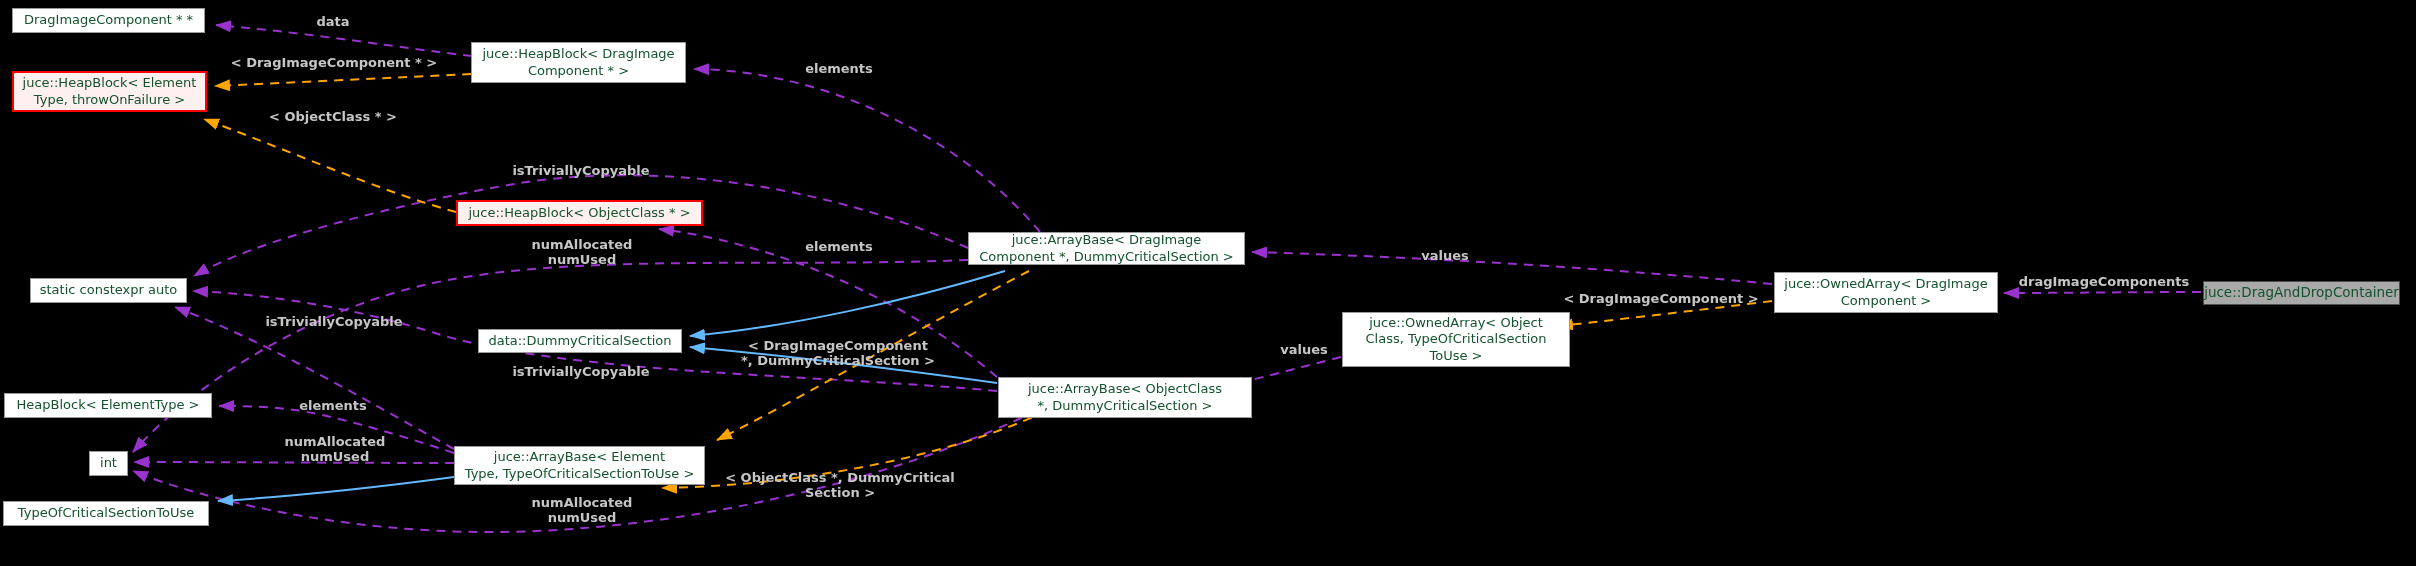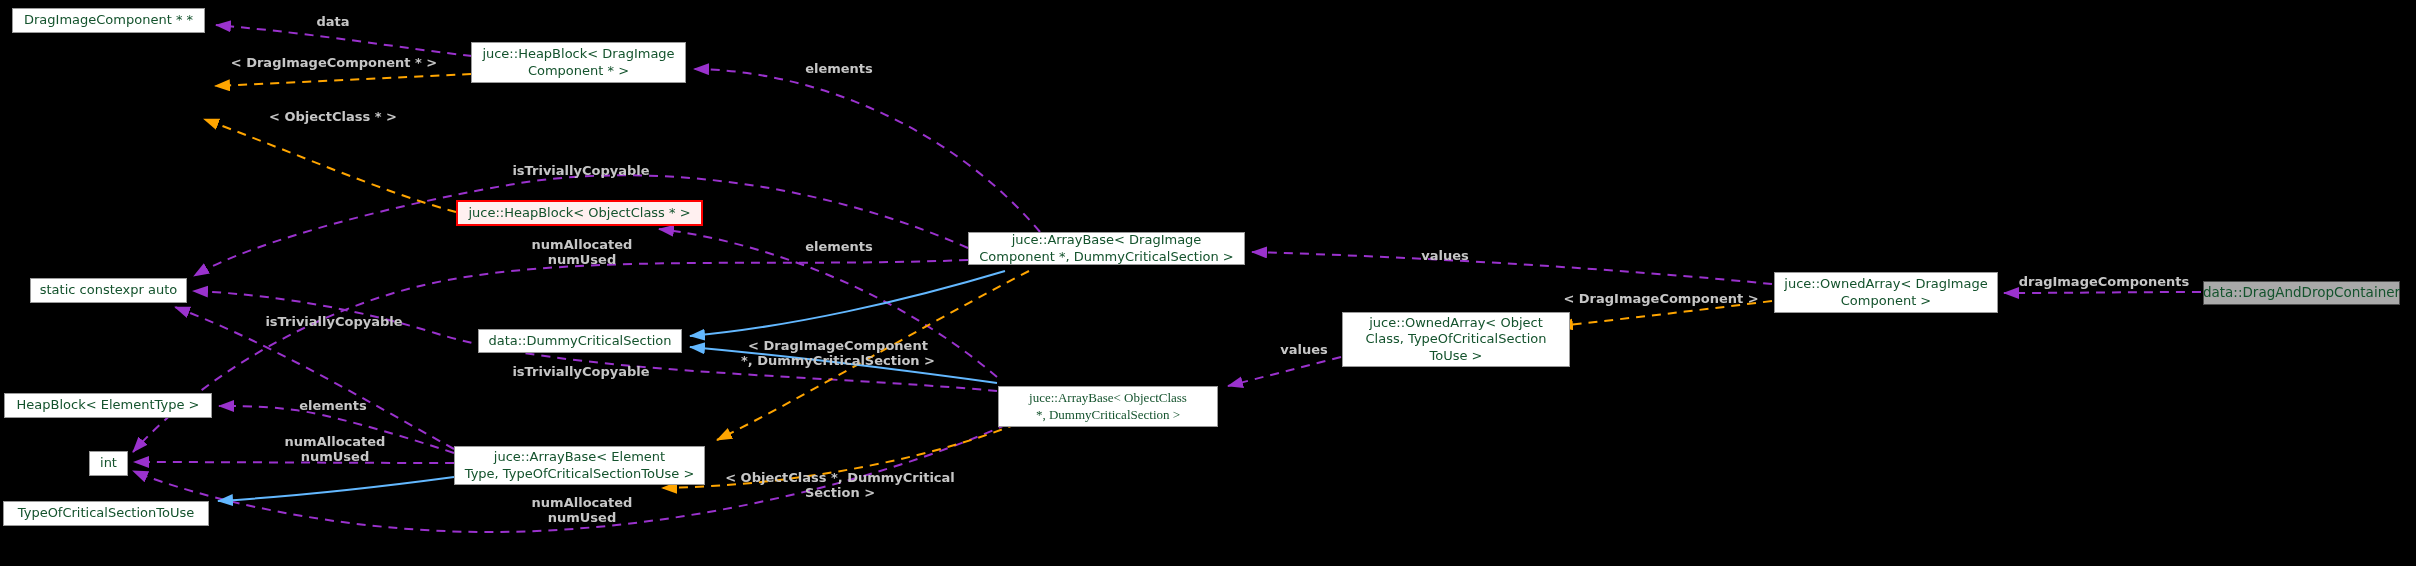--- a/index.html
+++ b/index.html
@@ -20,21 +20,21 @@
   .n1{left:12px;top:71px;width:195px;height:41px;}
   .n2{left:30px;top:278px;width:157px;height:25px;}
   .n3{left:4px;top:393px;width:208px;height:25px;}
   .n4{left:89px;top:451px;width:39px;height:25px;}
   .n5{left:3px;top:501px;width:206px;height:25px;}
   .n6{left:471px;top:42px;width:215px;height:41px;}
   .n7{left:456px;top:200px;width:247px;height:26px;}
   .n8{left:478px;top:329px;width:204px;height:24px;}
   .n9{left:454px;top:446px;width:251px;height:39px;}
   .n10{left:968px;top:232px;width:277px;height:33px;}
-  .n11{left:998px;top:386px;width:220px;height:41px;font-family:Liberation Serif, serif;}
+  .n11{left:998px;top:377px;width:254px;height:41px;}
   .n12{left:1342px;top:312px;width:228px;height:55px;}
   .n13{left:1774px;top:272px;width:224px;height:41px;}
   .n14{left:2203px;top:281px;width:197px;height:24px;}
   
   .l-data{left:333px;top:22px;}
   .l-dicptr{left:334px;top:63px;}
   .l-ocptr{left:333px;top:117px;}
   .l-itc1{left:581px;top:171px;}
   .l-elements1{left:839px;top:69px;}
   .l-numau1{left:582px;top:252px;}
@@ -94,40 +94,42 @@
     </g>
 
     <g stroke="#63b8ff" stroke-width="2" fill="none">
       <path d="M 1005,271 C 905,301 790,327 690,336" marker-end="url(#ac)"></path>
       <path d="M 997,383 C 888,368 790,356 690,347" marker-end="url(#ac)"></path>
       <path d="M 454,477 C 372,488 300,496 218,501" marker-end="url(#ac)"></path>
     </g>
   </svg>
 
   <div class="node n0">DragImageComponent * *</div>
+  <div class="node template n1">juce::HeapBlock&lt; Element
+Type, throwOnFailure &gt;</div>
   <div class="node n2">static constexpr auto</div>
   <div class="node n3">HeapBlock&lt; ElementType &gt;</div>
   <div class="node n4">int</div>
   <div class="node n5">TypeOfCriticalSectionToUse</div>
   <div class="node template n7">juce::HeapBlock&lt; ObjectClass * &gt;</div>
   <div class="node n6">juce::HeapBlock&lt; DragImage
 Component * &gt;</div>
   <div class="node n8">data::DummyCriticalSection</div>
   <div class="node n9">juce::ArrayBase&lt; Element
 Type, TypeOfCriticalSectionToUse &gt;</div>
   <div class="node n10">juce::ArrayBase&lt; DragImage
 Component *, DummyCriticalSection &gt;</div>
   <div class="node n11">juce::ArrayBase&lt; ObjectClass
 *, DummyCriticalSection &gt;</div>
   <div class="node n12">juce::OwnedArray&lt; Object
 Class, TypeOfCriticalSection
 ToUse &gt;</div>
   <div class="node n13">juce::OwnedArray&lt; DragImage
 Component &gt;</div>
-  <div class="node main n14">data::DragAndDropContainer</div>
+  <div class="node main n14">juce::DragAndDropContainer</div>
 
   <div class="elabel l-data">data</div>
   <div class="elabel l-dicptr">&lt; DragImageComponent * &gt;</div>
   <div class="elabel l-ocptr">&lt; ObjectClass * &gt;</div>
   <div class="elabel l-itc1">isTriviallyCopyable</div>
   <div class="elabel l-elements1">elements</div>
   <div class="elabel l-numau1">numAllocated
 numUsed</div>
   <div class="elabel l-elements2">elements</div>
   <div class="elabel l-itc2">isTriviallyCopyable</div>

